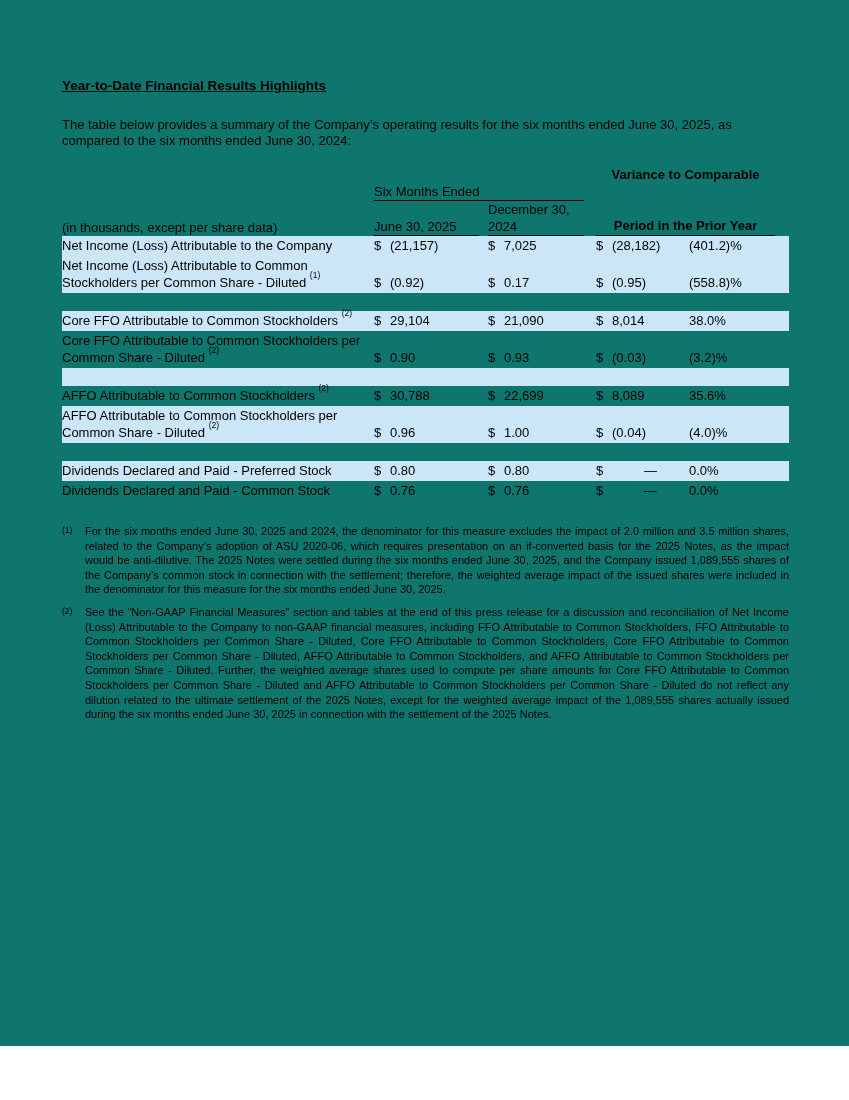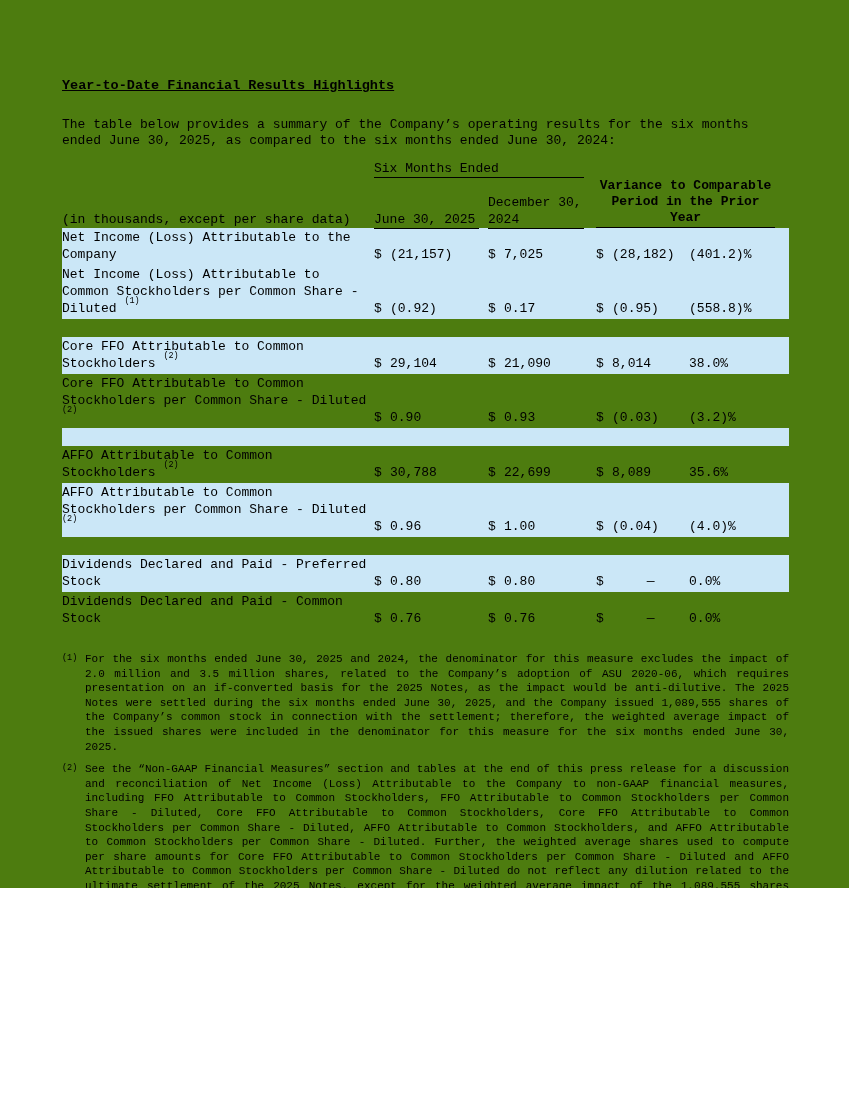--- a/index.html
+++ b/index.html
@@ -1,36 +1,36 @@
 <!DOCTYPE html>
 <html><head>
 <meta charset="utf-8">
 <style>
   * { box-sizing: border-box; margin: 0; padding: 0; }
   html, body { background: #ffffff; }
   .page {
-    width: 849px; height: 888px;
-    background: #4d7c0f;
+    width: 849px; height: 1046px;
+    background: #0f766e;
     position: relative;
-    font-family: Liberation Mono, monospace;
+    font-family: Liberation Sans, sans-serif;
     color: #000000;
     overflow: hidden;
   }
   .content { padding: 78px 60px 0 62px; }
 
   .doc-title {
     font-size: 13.5px;
     font-weight: bold;
     text-decoration: underline;
     margin-bottom: 24px;
   }
   .intro {
     font-size: 13px;
     line-height: 15.5px;
-    margin-bottom: 12px;
+    margin-bottom: 19px;
   }
 
   table.fin {
     border-collapse: collapse;
     table-layout: fixed;
     width: 727px;
     font-size: 13px;
   }
   table.fin th, table.fin td {
     vertical-align: bottom;
@@ -111,31 +111,31 @@
         <col style="width:16px">
           <col style="width:80px">
           <col style="width:12px">
         <col style="width:16px">
           <col style="width:77px">
           <col style="width:100px">
       </colgroup>
       <thead>
         <tr>
           <th></th>
-          <th class="group-hdr" colspan="5">Six Months Ended</th>
-          <th></th>
-          <th colspan="3"></th>
-        </tr>
-        <tr>
-          <th></th>
           <th colspan="5"></th>
           <th></th>
           <th colspan="3">
             <div class="varwrap">Variance to Comparable</div>
           </th>
+        </tr>
+        <tr>
+          <th></th>
+          <th class="group-hdr" colspan="5">Six Months Ended</th>
+          <th></th>
+          <th colspan="3"></th>
         </tr>
         <tr>
           <th class="caption-cell">(in thousands, except per share data)</th>
           <th class="date-hdr" colspan="2">June 30, 2025</th>
           <th></th>
           <th class="date-hdr" colspan="2">December 30, 2024</th>
           <th></th>
           <th colspan="3">
             <div class="varwrap ul">Period in the Prior Year</div>
           </th>

